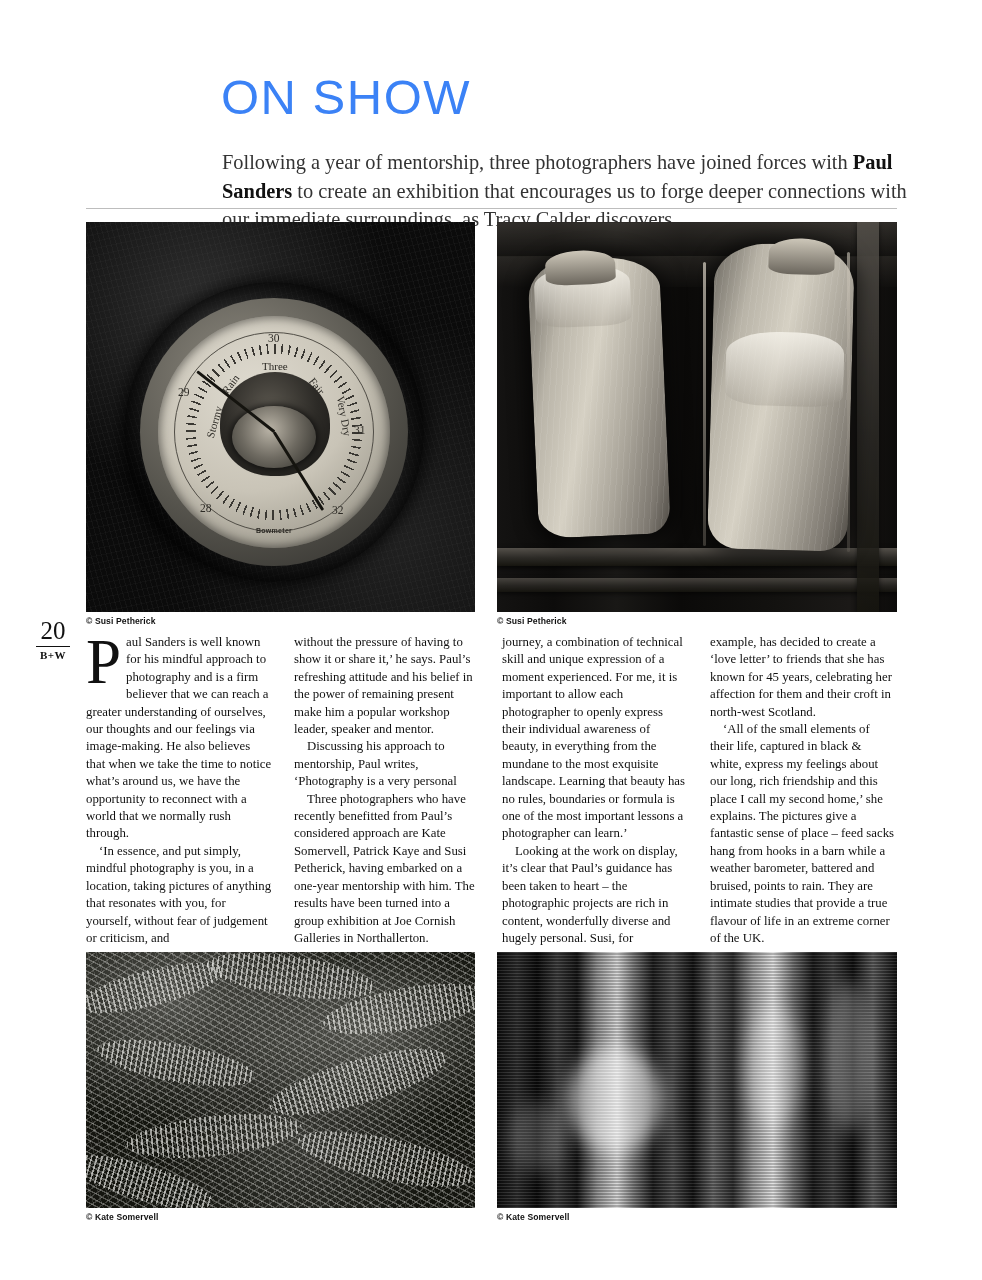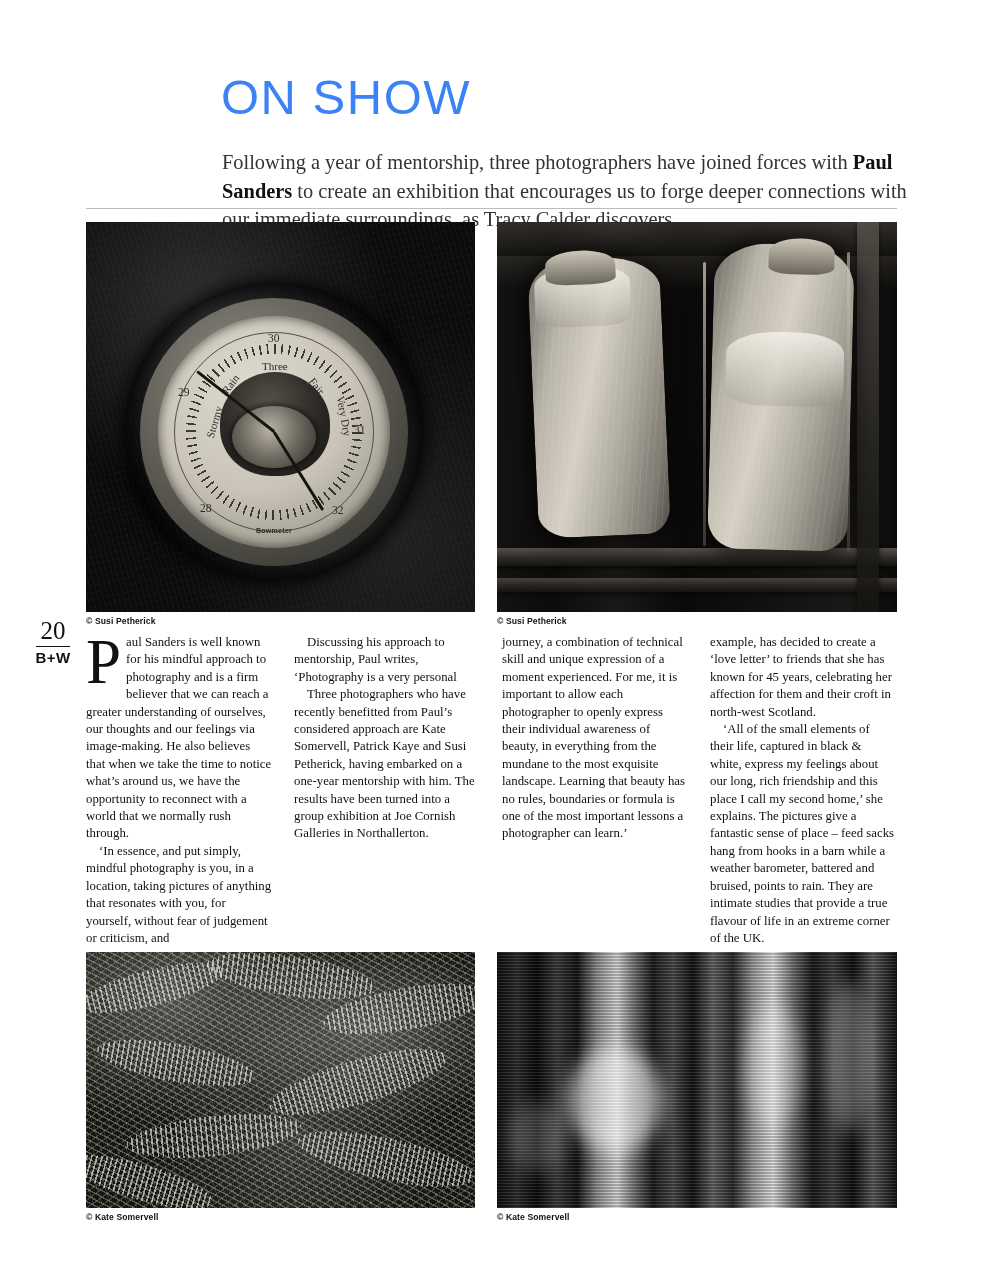--- a/index.html
+++ b/index.html
@@ -98,23 +98,23 @@
     line-height: 26px;
     color: #111111;
   }
   .folio-divider {
     width: 34px;
     height: 1.4px;
     background: #111111;
     margin: 2px auto 2px auto;
   }
   .folio-brand {
-    font-family: Liberation Sans, sans-serif;
+    font-family: Liberation Serif, serif;
     font-weight: 700;
-    font-size: 15px;
+    font-size: 11px;
     letter-spacing: 0.4px;
     color: #111111;
   }
 
   
   .photo {
     position: absolute;
     overflow: hidden;
     background: #0a0a0a;
   }
@@ -427,26 +427,28 @@
   </div>
   <div class="credit" style="left:497px; top:616px;">© Susi Petherick</div>
 
   <div class="body-columns">
     <div class="column">
       <p><span class="dropcap">P</span><span>aul Sanders is well known for his mindful approach to photography and is a firm believer that we can reach a greater understanding of ourselves, our thoughts and our feelings via image-making. He also believes that when we take the time to notice what’s around us, we have the opportunity to reconnect with a world that we normally rush through.</span></p>
       <p class="indent">‘In essence, and put simply, mindful photography is you, in a location, taking pictures of anything that resonates with you, for yourself, without fear of judgement or criticism, and</p>
     </div>
 
     <div class="column">
+      <p>without the pressure of having to show it or share it,’ he says. Paul’s refreshing attitude and his belief in the power of remaining present make him a popular workshop leader, speaker and mentor.</p>
       <p class="indent">Discussing his approach to mentorship, Paul writes, ‘Photography is a very personal</p>
       <p class="indent">Three photographers who have recently benefitted from Paul’s considered approach are Kate Somervell, Patrick Kaye and Susi Petherick, having embarked on a one-year mentorship with him. The results have been turned into a group exhibition at Joe Cornish Galleries in Northallerton.</p>
     </div>
 
     <div class="column">
       <p>journey, a combination of technical skill and unique expression of a moment experienced. For me, it is important to allow each photographer to openly express their individual awareness of beauty, in everything from the mundane to the most exquisite landscape. Learning that beauty has no rules, boundaries or formula is one of the most important lessons a photographer can learn.’</p>
+      <p class="indent">Looking at the work on display, it’s clear that Paul’s guidance has been taken to heart – the photographic projects are rich in content, wonderfully diverse and hugely personal. Susi, for</p>
     </div>
 
     <div class="column">
       <p>example, has decided to create a ‘love letter’ to friends that she has known for 45 years, celebrating her affection for them and their croft in north-west Scotland.</p>
       <p class="indent">‘All of the small elements of their life, captured in black &amp; white, express my feelings about our long, rich friendship and this place I call my second home,’ she explains. The pictures give a fantastic sense of place – feed sacks hang from hooks in a barn while a weather barometer, battered and bruised, points to rain. They are intimate studies that provide a true flavour of life in an extreme corner of the UK.</p>
     </div>
   </div>
 
   <div class="photo" id="photo-ferns">
     <div class="photo-inner ferns-bg">

